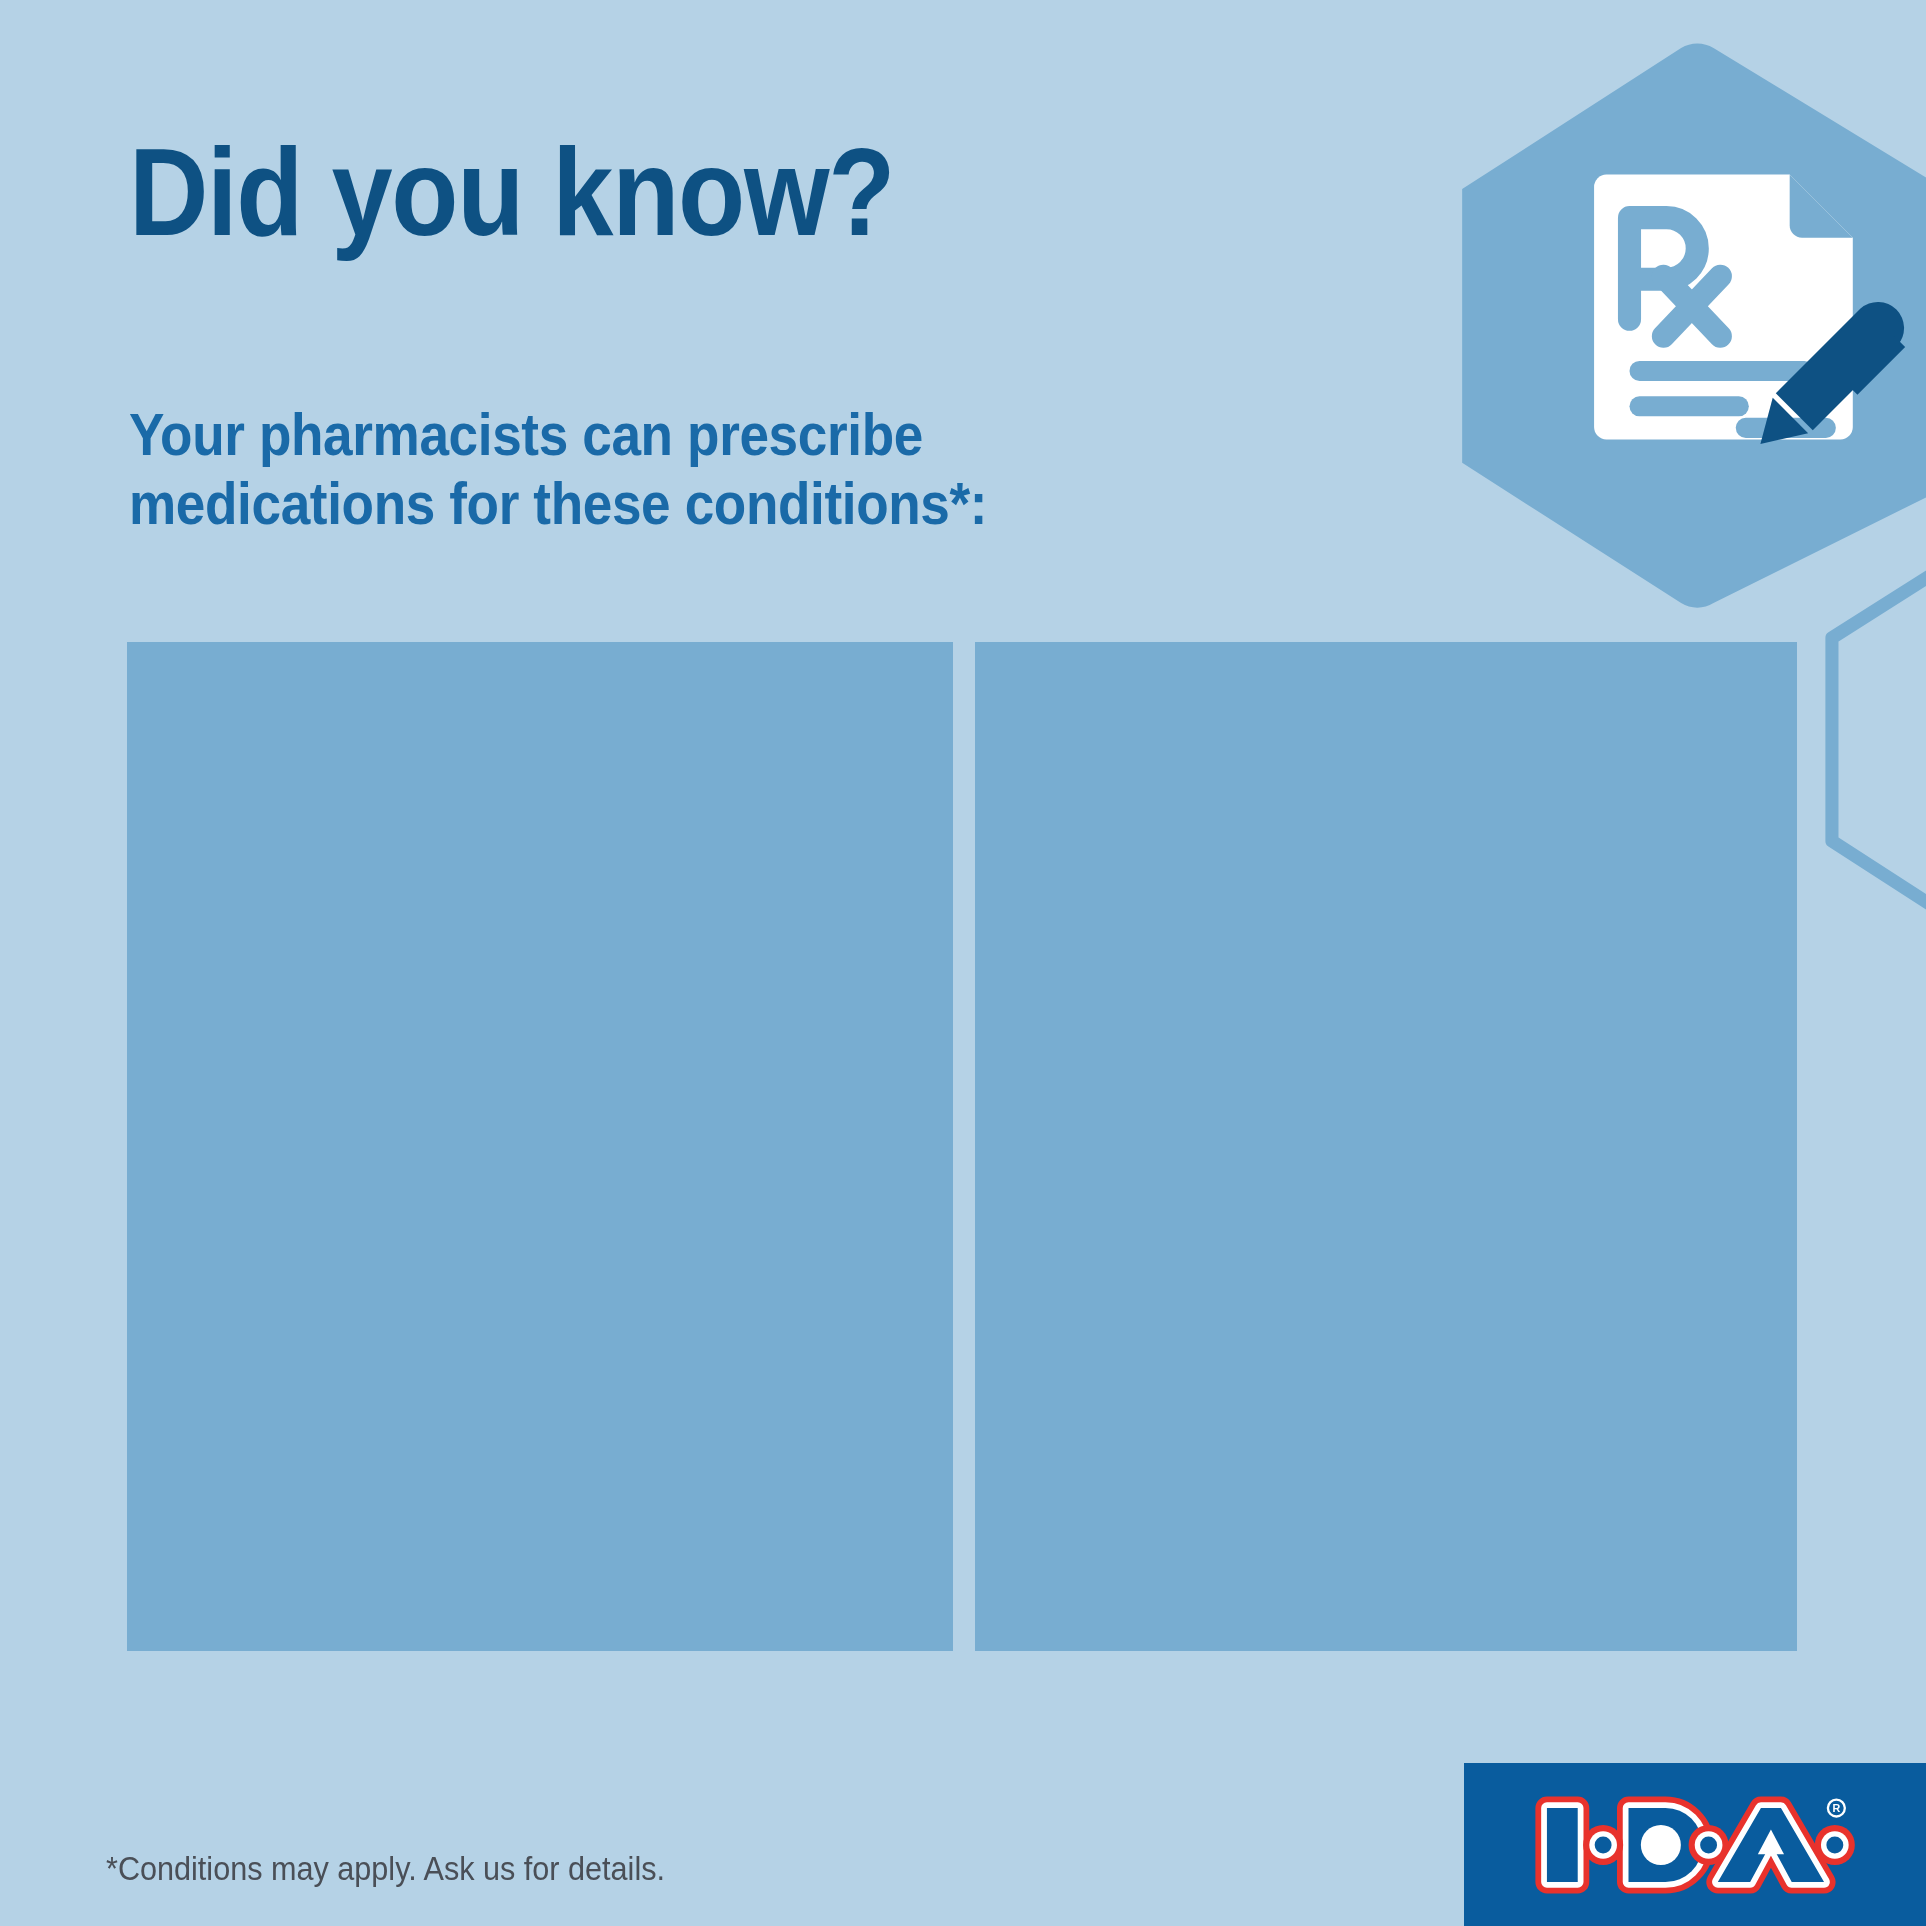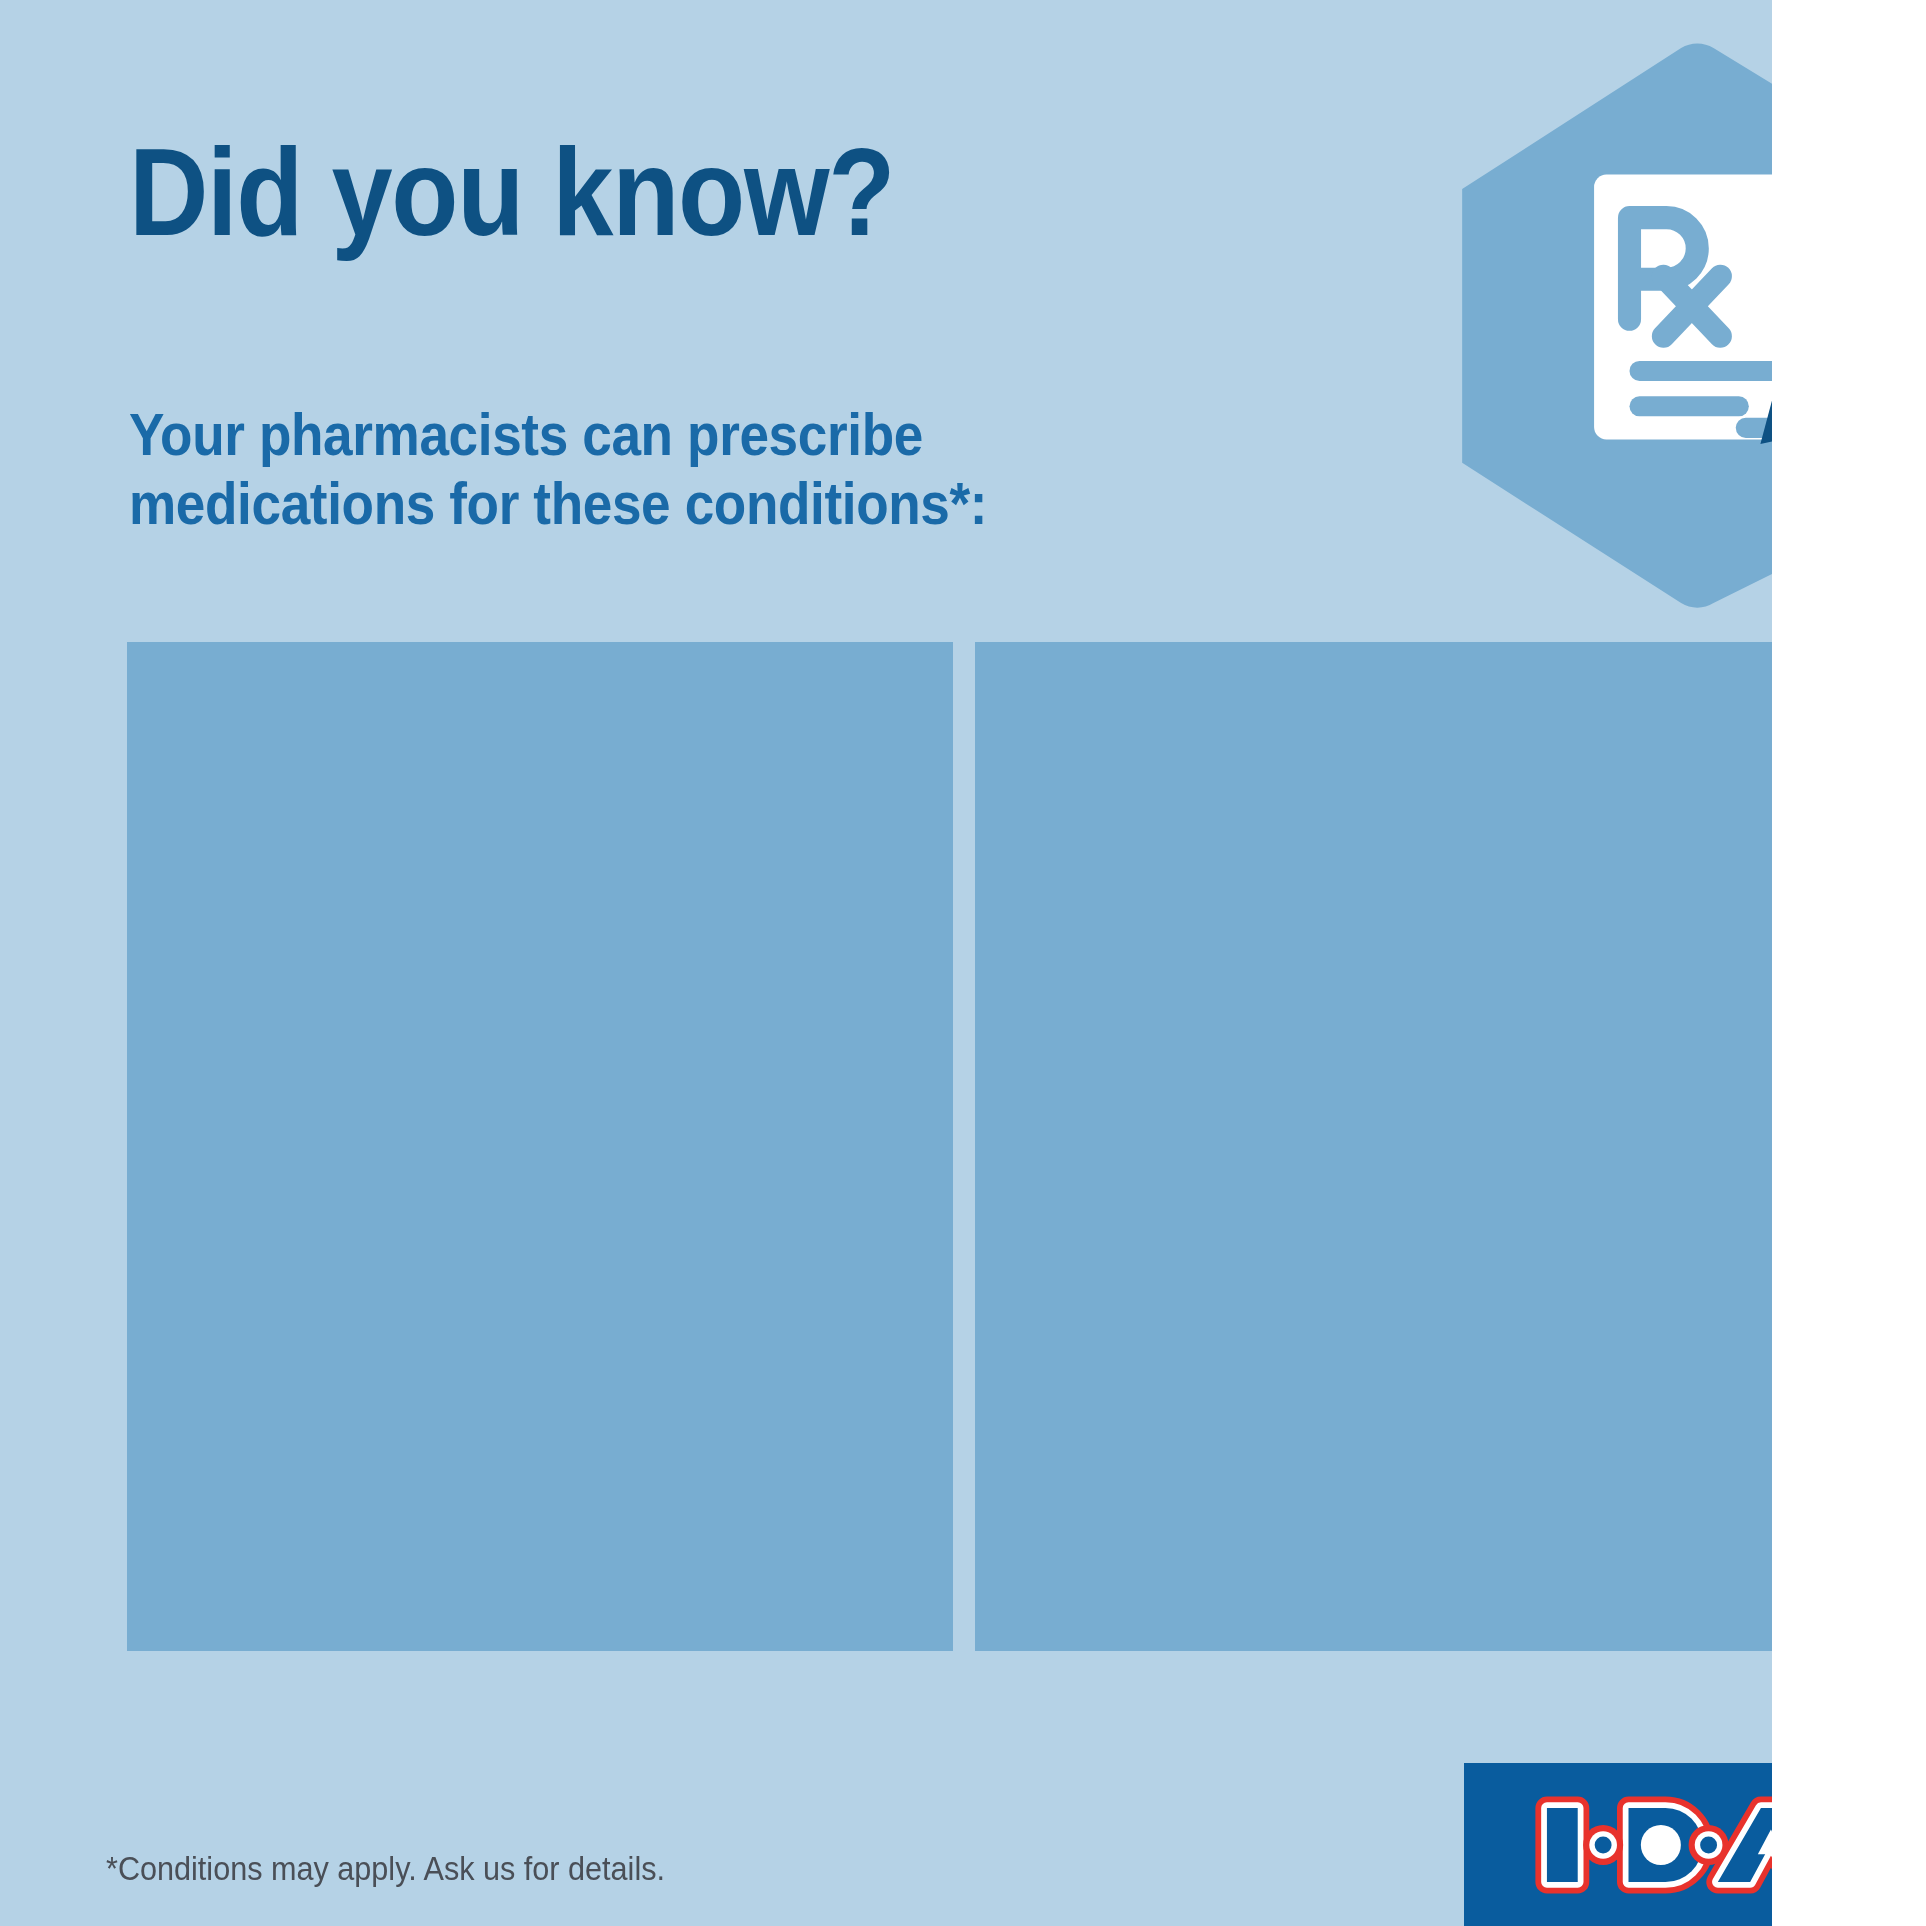--- a/index.html
+++ b/index.html
@@ -5,21 +5,21 @@
 <style>
   html, body {
     margin: 0;
     padding: 0;
     background: #ffffff;
   }
   * { box-sizing: border-box; }
 
   .poster {
     position: relative;
-    width: 1772px;
+    width: 1926px;
     height: 1926px;
     background: #b5d2e6;
     overflow: hidden;
     font-family: "Liberation Sans", "DejaVu Sans", sans-serif;
   }
 
   
   .hex-deco {
     position: absolute;
     pointer-events: none;

